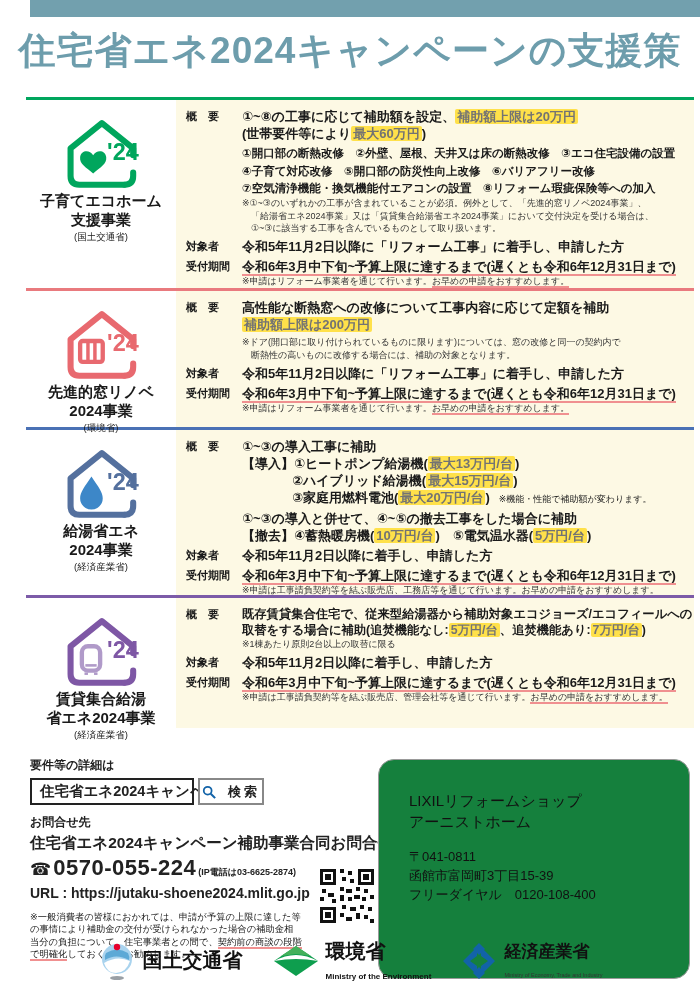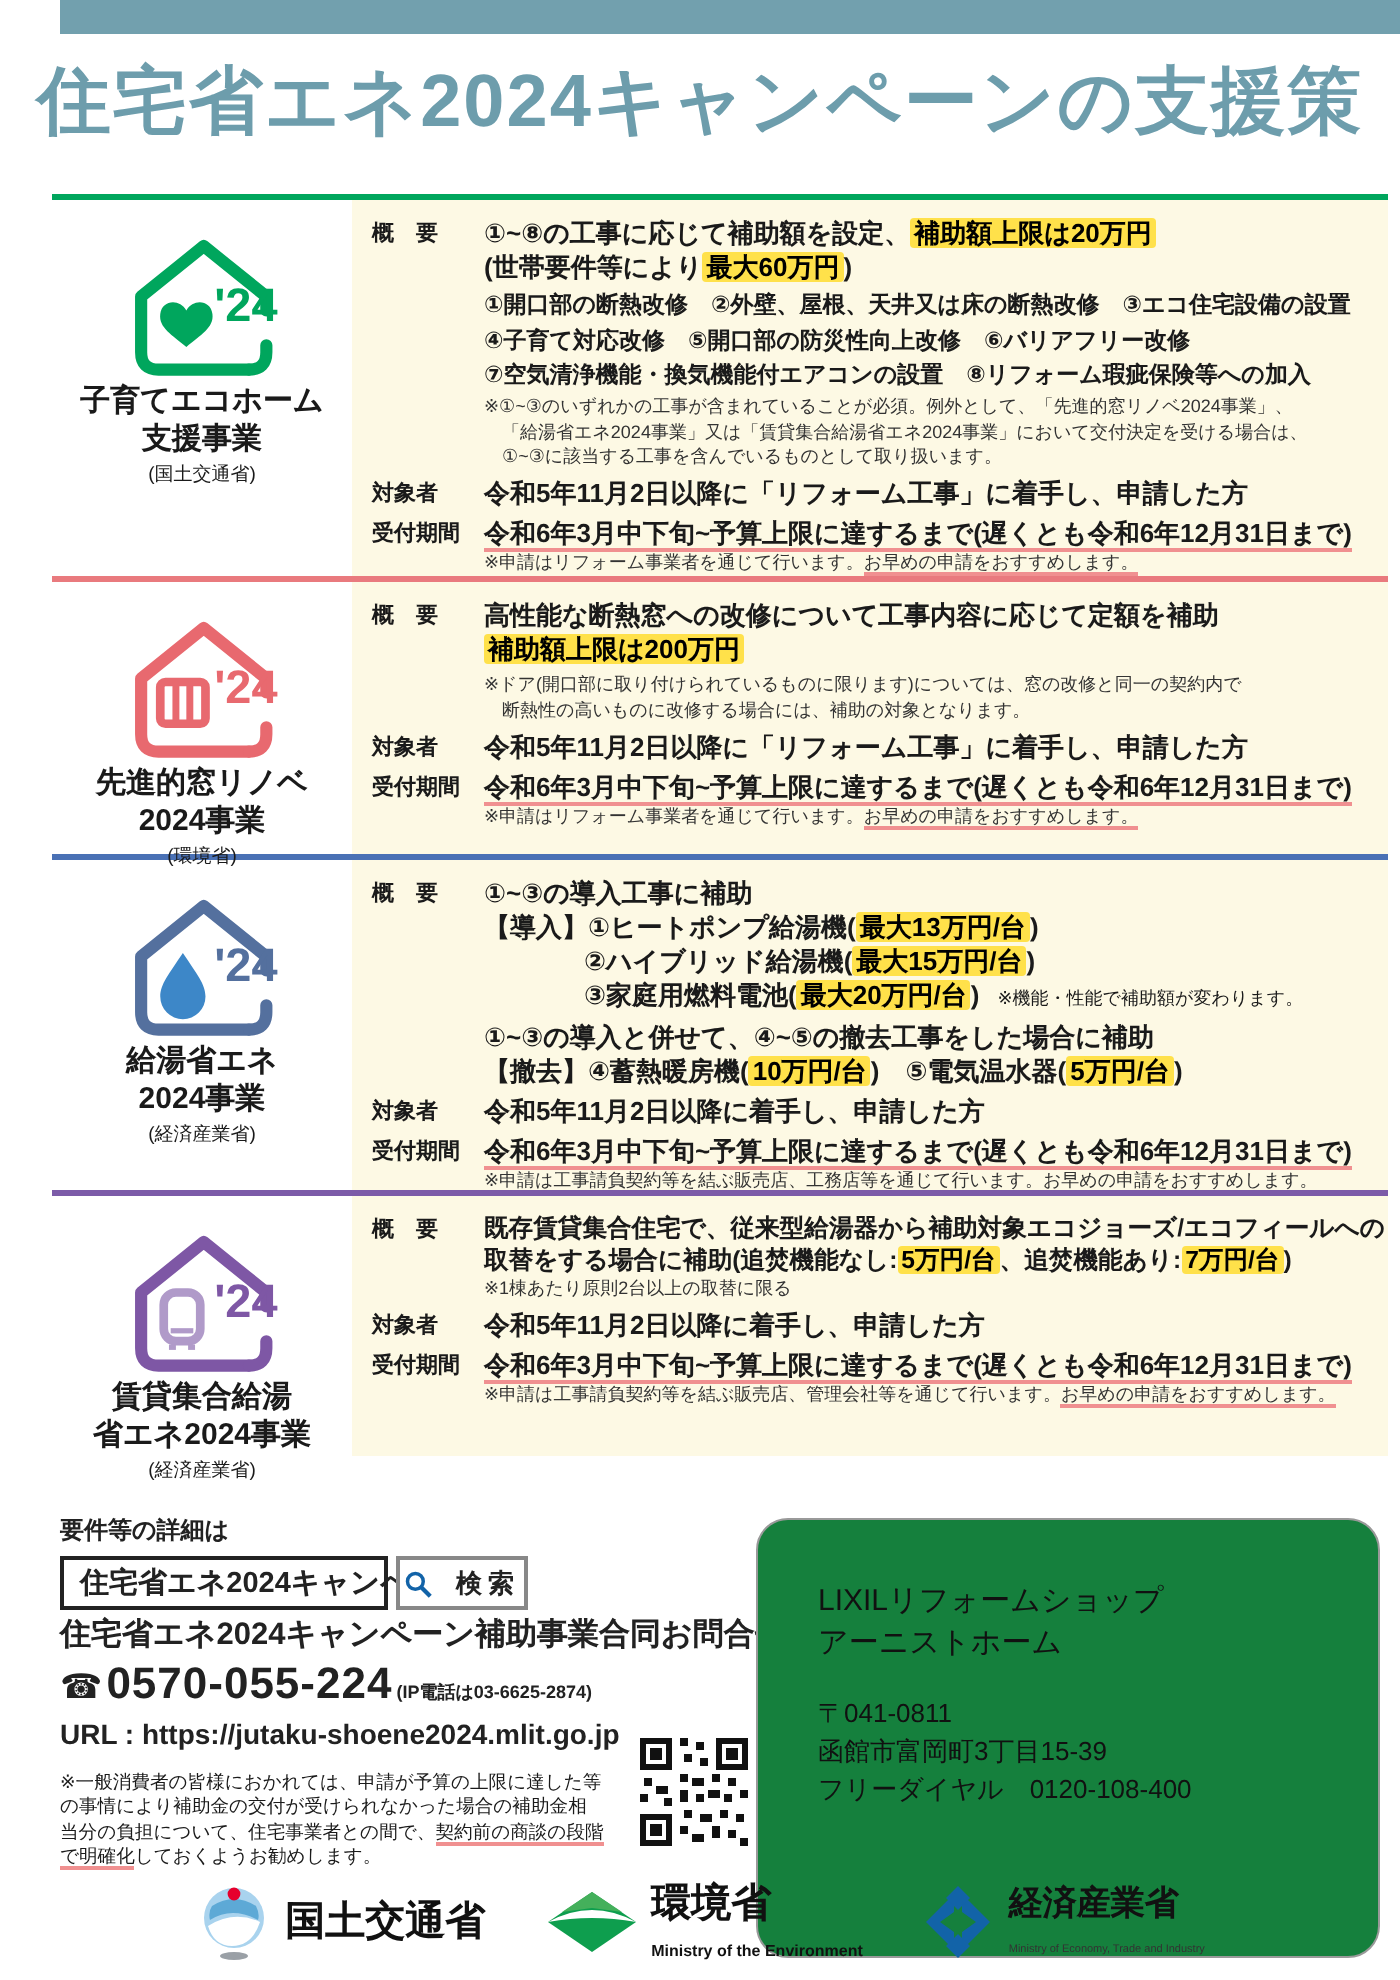--- a/index.html
+++ b/index.html
@@ -20,21 +20,21 @@
   .rlabel{flex:none;width:56px;font-weight:bold;font-size:11px;padding-top:1px;white-space:nowrap;color:#1a1a1a}
   .rcontent{flex:1;min-width:0}
   .line{line-height:1.32;white-space:nowrap;color:#1a1a1a}
   .line.b{font-weight:bold;font-size:13px}
   .line.b2{font-weight:bold;font-size:12.3px}
   .line.items{font-weight:bold;font-size:11.5px;line-height:1.5}
   .line.note{font-size:9px;color:#333;line-height:1.4;font-weight:normal}
   .line.ind{padding-left:9px}
   .line.ind2{padding-left:50px}
   .line.gap{margin-top:3px}
-  .hl{background:#ffe14a;color:#000000;padding:0 2px;border-radius:2px}
+  .hl{background:#ffe14a;color:#737373;padding:0 2px;border-radius:2px}
   .ured{border-bottom:2px solid #f09090}
   .sm{font-size:9px;font-weight:normal}
   
   .footer{position:absolute;left:0;right:0;top:757px;height:233px}
   .f-left{position:absolute;left:30px;top:0;width:350px}
   .details-label{font-size:12px;font-weight:bold}
   .searchrow{display:flex;margin-top:4px;align-items:stretch}
   .searchbox{width:164px;height:27px;border:2px solid #222;font-size:14.5px;font-weight:bold;display:flex;align-items:center;padding-left:8px;background:#fff;white-space:nowrap}
   .searchbtn{width:66px;height:27px;border:2px solid #888;margin-left:4px;display:flex;align-items:center;justify-content:center;gap:12px;background:#fff;font-size:13px;font-weight:bold;letter-spacing:3px;cursor:pointer}
   .contact-label{font-size:12px;font-weight:bold;margin-top:9px}
@@ -239,20 +239,21 @@
       <div class="searchrow">
         <div class="searchbox">住宅省エネ2024キャンペーン</div>
         <div class="searchbtn">
           <svg width="14" height="14" viewBox="0 0 16 16">
               <circle cx="6.5" cy="6.5" r="4.5" fill="none" stroke="#1263a8" stroke-width="2"></circle>
               <line x1="10" y1="10" x2="15" y2="15" stroke="#1263a8" stroke-width="2.4"></line>
             </svg>
           <span>検索</span>
         </div>
       </div>
+      <div class="contact-label">お問合せ先</div>
       <div class="contact-title">住宅省エネ2024キャンペーン補助事業合同お問合せ窓口</div>
       <div class="phonerow">
         <span class="phone-icon">☎</span>
         <span class="phone-number">0570-055-224</span>
         <span class="phone-note">(IP電話は03-6625-2874)</span>
       </div>
       <div class="urlrow">URL : https://jutaku-shoene2024.mlit.go.jp</div>
       <svg class="qr" viewBox="0 0 58 58">
         <rect x="0" y="0" width="58" height="58" fill="#fff"></rect>
         <rect x="2" y="2" width="16" height="16" fill="#111"></rect>

